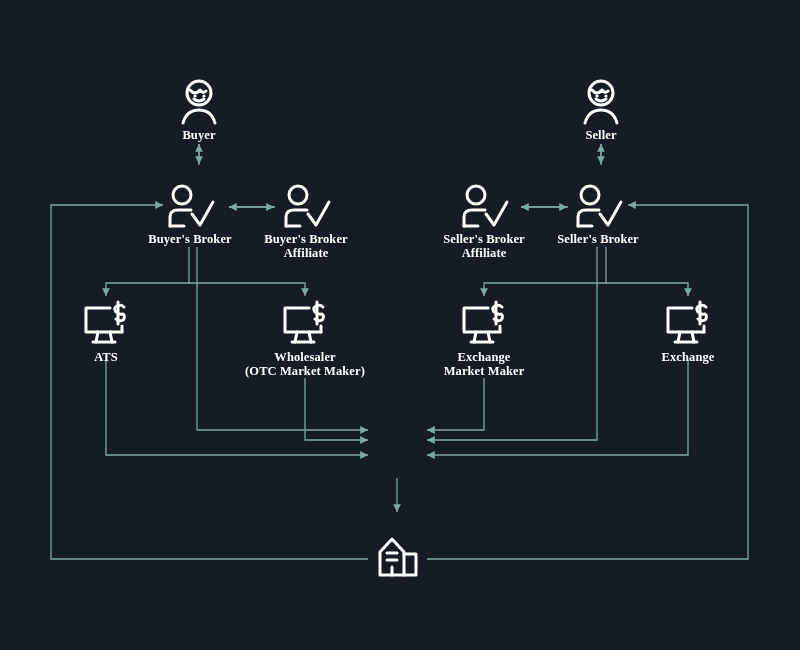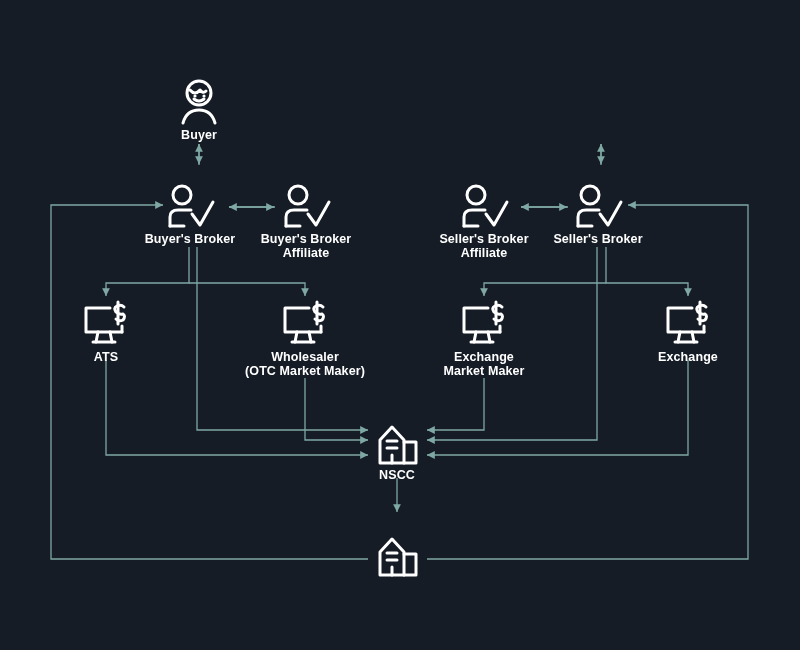--- a/index.html
+++ b/index.html
@@ -1,20 +1,20 @@
 <!DOCTYPE html>
 <html><head>
 <meta charset="utf-8">
 <style>
   html,body{margin:0;padding:0;background:#151c26;}
   body{width:800px;height:650px;overflow:hidden;font-family:"Liberation Sans",sans-serif;}
   #stage{position:relative;width:800px;height:650px;background:#151c26;}
   svg.layer{position:absolute;left:0;top:0;width:800px;height:650px;}
   .node{position:absolute;transform:translate(-50%,0);text-align:center;width:200px;}
-  .node .lbl{color:#ffffff;font-size:12.5px;font-weight:bold;line-height:14px;letter-spacing:.1px;margin-top:2px;white-space:pre-line;}
+  .node .lbl{color:#ffffff;font-size:12.5px;font-weight:bold;line-height:14px;letter-spacing:.1px;margin-top:2px;white-space:pre-line;font-family:Liberation Serif, serif;}
   .ico{display:flex;justify-content:center;align-items:flex-end;height:48px;}
 </style>
 </head>
 <body>
 
 <div id="stage">
 
   <svg class="layer" viewBox="0 0 800 650">
     <defs>
       <marker id="ah" markerWidth="7" markerHeight="7" refX="6" refY="3" orient="auto">
@@ -63,20 +63,33 @@
         <path d="M14 12 q5 6 10 0 q3 4 6 1"></path>
         <circle cx="19" cy="18" r="1.6" fill="#fff" stroke="none"></circle>
         <circle cx="28" cy="18" r="1.6" fill="#fff" stroke="none"></circle>
         <path d="M18 21 q5 4 10 0"></path>
         <path d="M7 45 q3.5 -13 16 -13 q12.5 0 16 13"></path>
       </svg>
     </div>
     <div class="lbl">Buyer</div>
   </div>
 
+  <div class="node" style="left:601px;top:78px;">
+    <div class="ico">
+      <svg width="46" height="48" viewBox="0 0 46 48" fill="none" stroke="#ffffff" stroke-width="3" stroke-linecap="round" stroke-linejoin="round">
+        <circle cx="23" cy="15" r="12"></circle>
+        <path d="M14 12 q5 6 10 0 q3 4 6 1"></path>
+        <circle cx="19" cy="18" r="1.6" fill="#fff" stroke="none"></circle>
+        <circle cx="28" cy="18" r="1.6" fill="#fff" stroke="none"></circle>
+        <path d="M18 21 q5 4 10 0"></path>
+        <path d="M7 45 q3.5 -13 16 -13 q12.5 0 16 13"></path>
+      </svg>
+    </div>
+    <div class="lbl">Seller</div>
+  </div>
 
   <div class="node" style="left:190px;top:182px;">
     <div class="ico">
       <svg width="52" height="46" viewBox="0 0 52 46" fill="none" stroke="#ffffff" stroke-width="3" stroke-linecap="round" stroke-linejoin="round">
         <circle cx="18" cy="11" r="9"></circle>
         <path d="M6 42 L6 33 q0 -7 8 -7 L27 26"></path>
         <path d="M6 42 L20 42"></path>
         <path d="M28 30 L36 41 L49 18"></path>
       </svg>
     </div>
@@ -172,36 +185,25 @@
         <path d="M44 26 L44 32"></path>
         <path d="M20 32 L18 42 M32 32 L34 42"></path>
         <path d="M15 42 L37 42"></path>
         <path d="M40 2 L40 24"></path>
         <path d="M46 7 q-3 -3 -7 -1 q-4 2 -1 6 q3 3 7 2 q3 2 0 6 q-4 2 -7 -1"></path>
       </svg>
     </div>
     <div class="lbl">Exchange</div>
   </div>
 
-  <div class="node" style="left:397px;top:418px;">
+
+  <div class="node" style="left:397px;top:530px;">
     <div class="ico">
       <svg width="50" height="46" viewBox="0 0 50 46" fill="none" stroke="#ffffff" stroke-width="3" stroke-linecap="round" stroke-linejoin="round">
         <path d="M8 20 L20 7 L32 20 L32 43 L8 43 Z"></path>
         <path d="M32 22 L44 22 L44 43 L32 43"></path>
         <path d="M15 21 L25 21 M15 28 L25 28"></path>
         <path d="M20 35 L20 43"></path>
       </svg>
     </div>
-    <div class="lbl">NSCC</div>
-  </div>
-
-  <div class="node" style="left:397px;top:530px;">
-    <div class="ico">
-      <svg width="50" height="46" viewBox="0 0 50 46" fill="none" stroke="#ffffff" stroke-width="3" stroke-linecap="round" stroke-linejoin="round">
-        <path d="M8 20 L20 7 L32 20 L32 43 L8 43 Z"></path>
-        <path d="M32 22 L44 22 L44 43 L32 43"></path>
-        <path d="M15 21 L25 21 M15 28 L25 28"></path>
-        <path d="M20 35 L20 43"></path>
-      </svg>
-    </div>
   </div>
 
 </div>
 
 </body></html>

